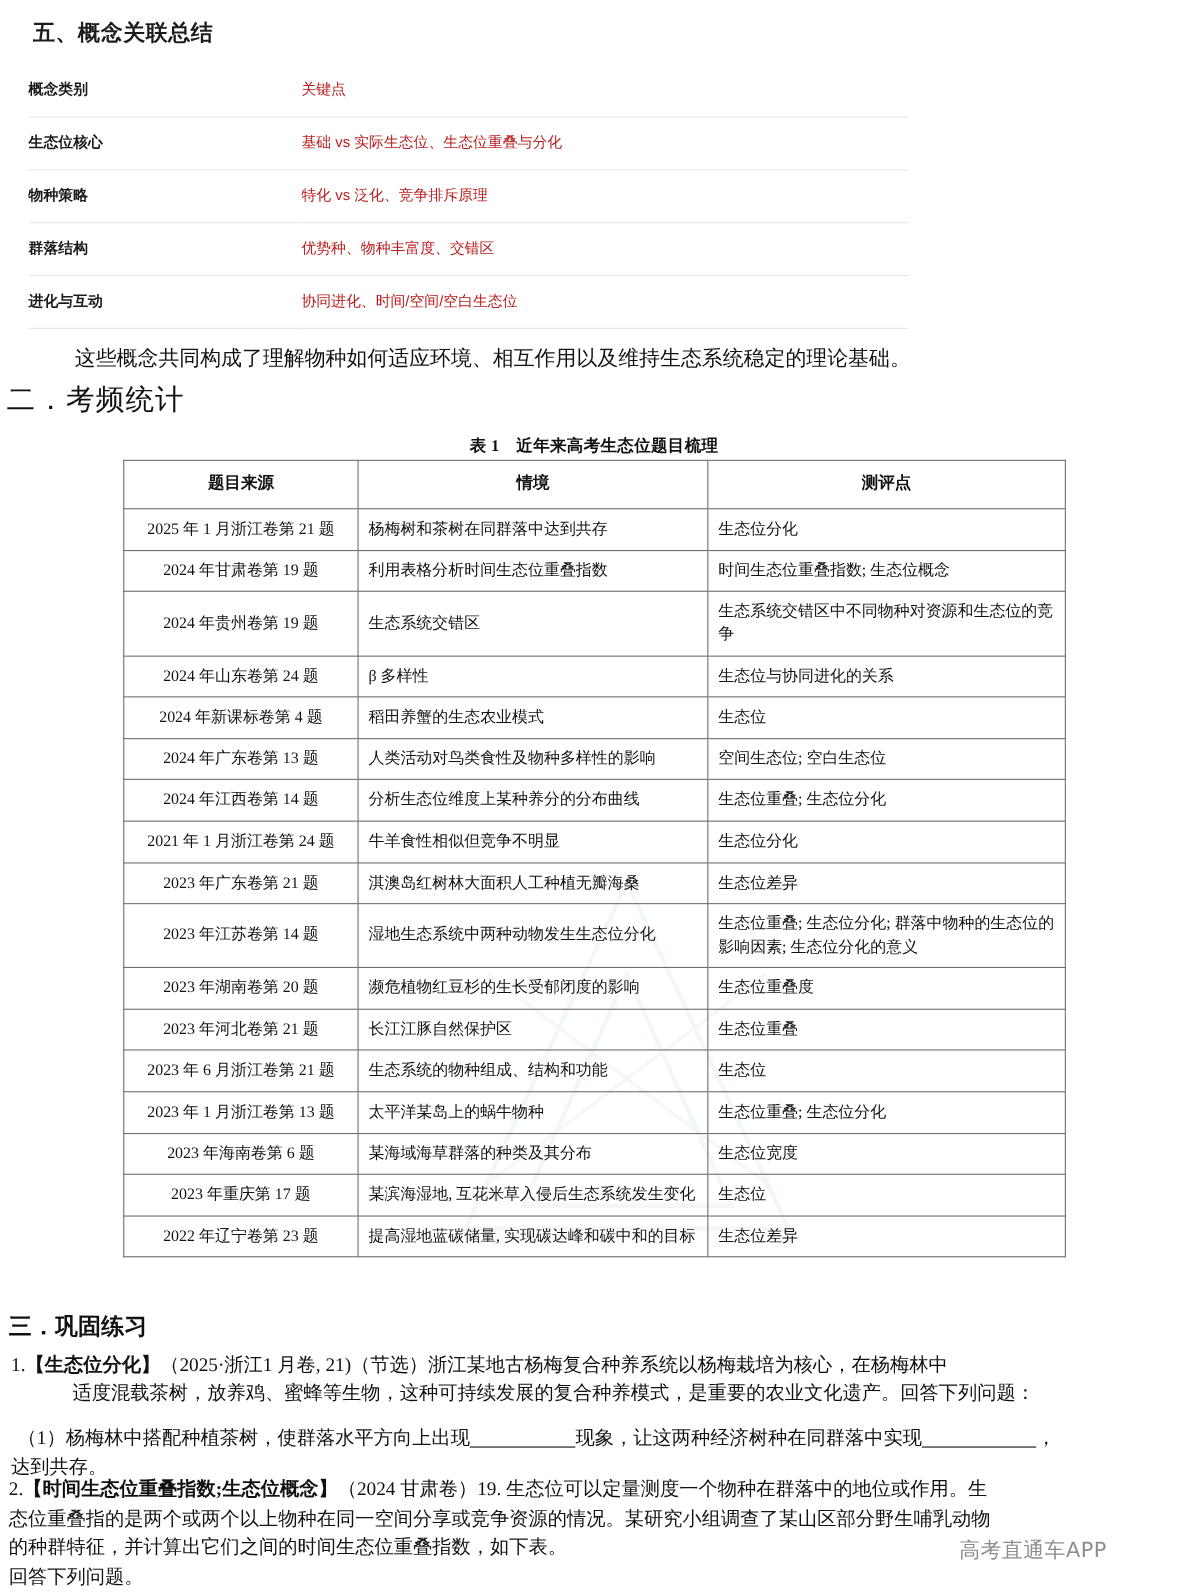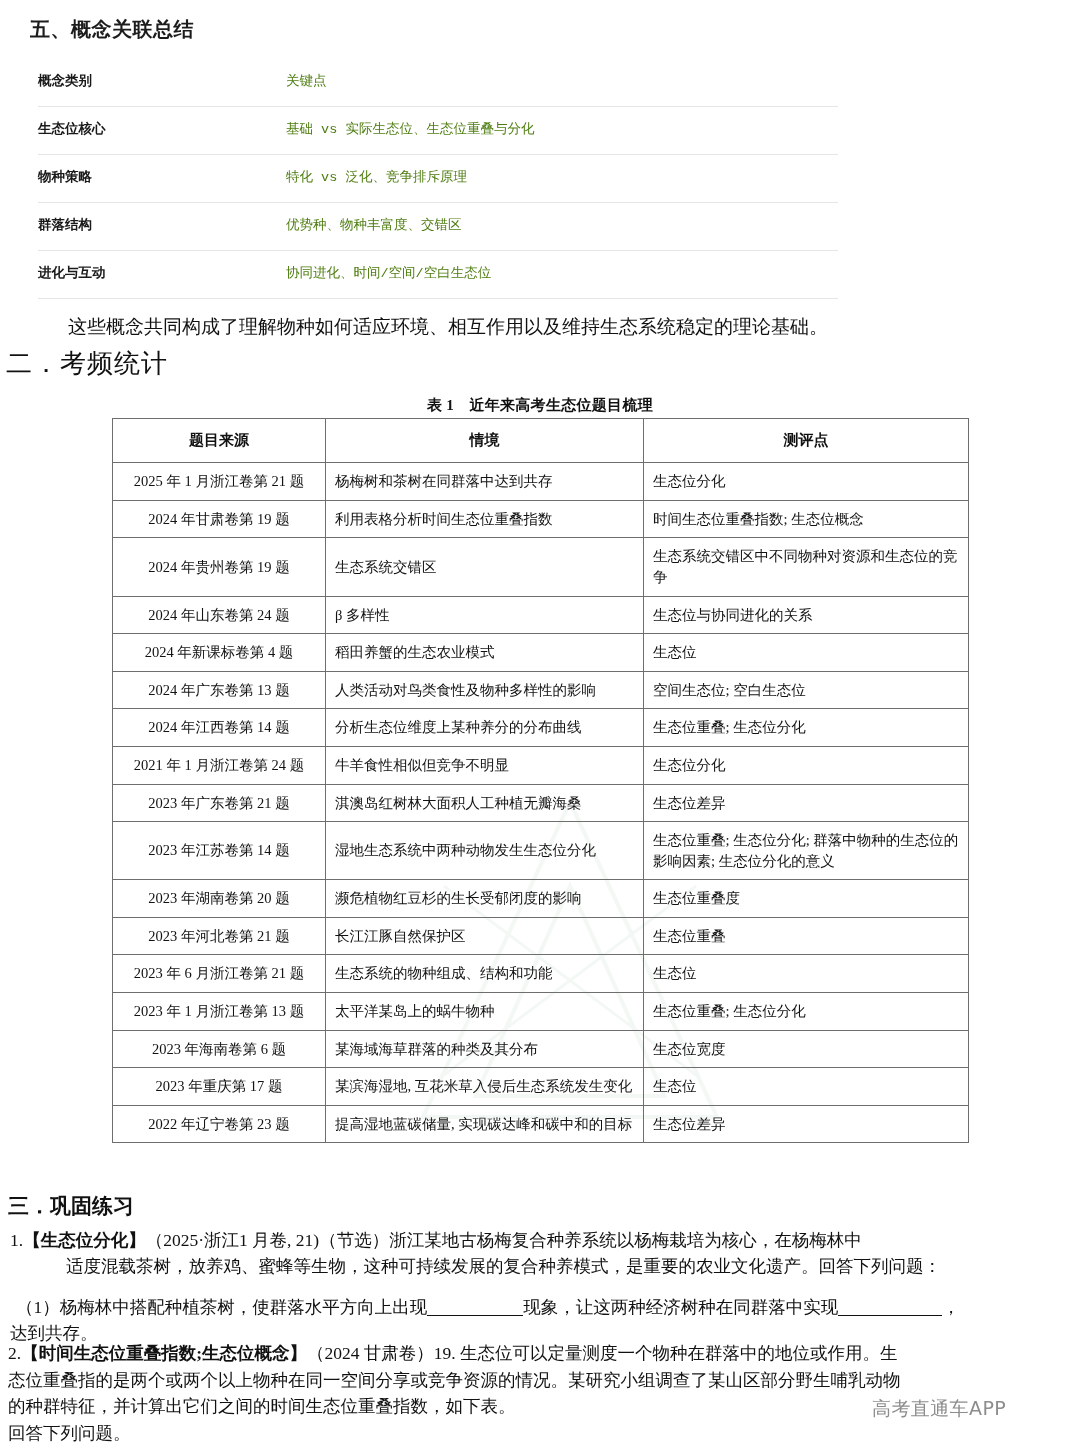--- a/index.html
+++ b/index.html
@@ -24,25 +24,25 @@
     font-family: "DejaVu Sans", "Liberation Sans", sans-serif;
     font-weight: bold;
     font-size: 20px;
     letter-spacing: 0.5px;
     color: #1c1c1c;
   }
 
   
   .concept-table {
     position: absolute;
-    left: 38px;
+    left: 26px;
     top: 68px;
     width: 800px;
     border-collapse: collapse;
-    font-family: Liberation Mono, monospace;
+    font-family: Liberation Sans, sans-serif;
     font-size: 13.5px;
     color: #2b2b2b;
   }
   .concept-table th {
     text-align: left;
     font-weight: normal;
     padding: 4px 0 16px 0;
     color: #333;
     font-size: 13.5px;
   }
@@ -54,21 +54,21 @@
   }
   .concept-table tbody tr:last-child td {
     border-bottom: 1px solid #e6e6e6;
   }
   .concept-table .c-cat {
     width: 248px;
     font-weight: bold;
     color: #1a1a1a;
   }
   .concept-table .c-key {
-    color: #4d7c0f;
+    color: #b91c1c;
   }
 
   
   .concept-closing {
     position: absolute;
     left: 30px;
     top: 314px;
     width: 1020px;
     font-family: "Liberation Serif", "DejaVu Serif", serif;
     font-size: 19px;

